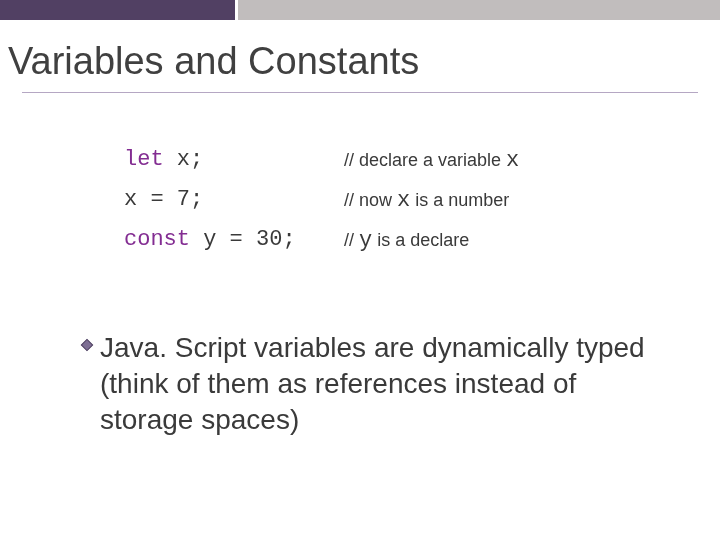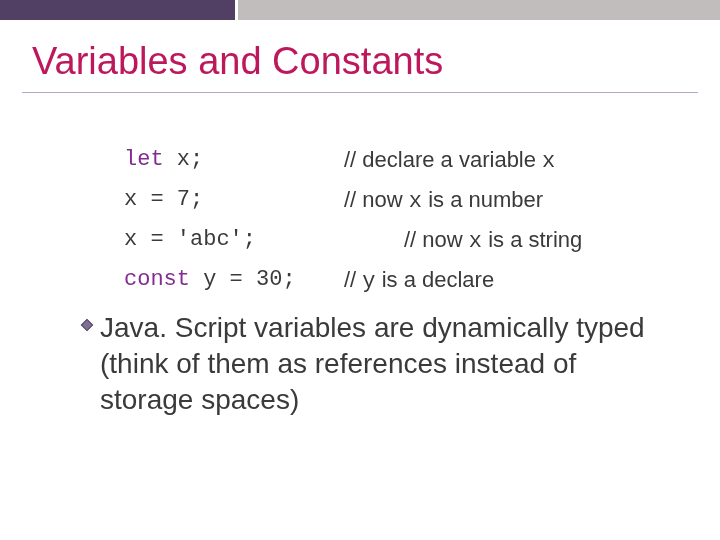--- a/index.html
+++ b/index.html
@@ -28,23 +28,23 @@
   }
   .topbar-right {
     position: absolute;
     top: 0; left: 238px;
     width: 482px; height: 20px;
     background: #c1bdbd;
   }
   .title {
     position: absolute;
     top: 40px;
-    left: 32px;
+    left: 8px;
     font-size: 38px;
-    color: #be185d;
+    color: #404040;
     font-family: Tahoma, Verdana, Arial, sans-serif;
     text-align: right;
   }
   .title-underline {
     position: absolute;
     top: 92px;
     left: 22px;
     width: 676px;
     height: 1px;
     background: #b5a7c3;
@@ -76,26 +76,26 @@
   .mono {
     font-family: "Courier New", Courier, monospace;
     font-size: 22px;
     color: #3a3a3a;
   }
   .kwd {
     color: #832d92;
   }
   .comment-text {
     font-family: Tahoma, Verdana, Arial, sans-serif;
-    font-size: 22px;
+    font-size: 18px;
     color: #3a3a3a;
   }
   .bullet-block {
     position: absolute;
-    top: 310px;
+    top: 330px;
     left: 80px;
     width: 580px;
   }
   .bullet-icon {
     position: absolute;
     left: 0px;
     top: 8px;
     width: 14px;
     height: 14px;
   }
@@ -119,23 +119,20 @@
 <div class="title-underline"></div>
 
 <div class="examples">
   <div class="row">
     <span class="code-col"><span class="mono kwd">let</span><span class="mono"> x;</span></span><span class="comment-col"><span class="comment-text">// declare a variable </span><span class="mono">x</span><span class="comment-text"></span></span>
   </div>
   <div class="row">
     <span class="code-col"><span class="mono kwd"></span><span class="mono">x = 7;</span></span><span class="comment-col"><span class="comment-text">// now </span><span class="mono">x</span><span class="comment-text"> is a number</span></span>
   </div>
   <div class="row">
-    <span class="code-col"><span class="mono kwd"></span><span class="mono">x = 'abc';</span></span><span class="comment-col indent-extra"><span class="comment-text">// now </span><span class="mono">x</span><span class="comment-text"> is a string</span></span>
-  </div>
-  <div class="row">
     <span class="code-col"><span class="mono kwd">const</span><span class="mono"> y = 30;</span></span><span class="comment-col"><span class="comment-text">// </span><span class="mono">y</span><span class="comment-text"> is a declare</span></span>
   </div>
 </div>
 
 <div class="bullet-block">
   <span class="bullet-icon">
     <svg width="14" height="14" viewBox="0 0 14 14">
       <rect x="3" y="3" width="8" height="8" transform="rotate(45 7 7)" fill="#7e6f94" stroke="#4b3d5e" stroke-width="1"></rect>
     </svg>
   </span>

